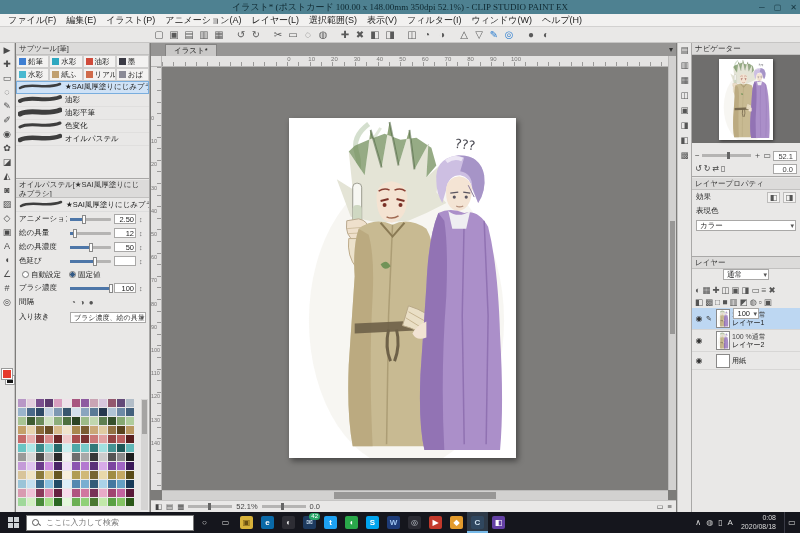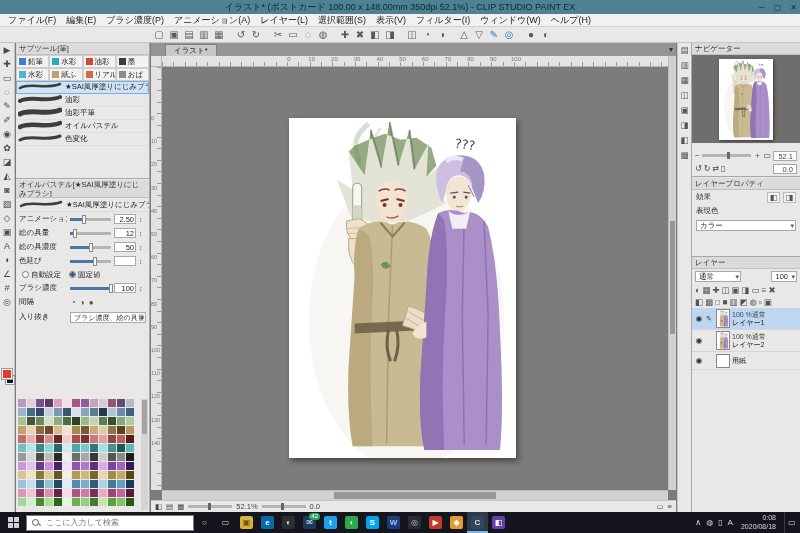--- a/index.html
+++ b/index.html
@@ -3,21 +3,21 @@
 <meta charset="utf-8">
 <style>
   html,body{margin:0;padding:0;background:#555;}
   .app{position:relative;width:800px;height:533px;overflow:hidden;background:#7d7c7a;
        font-family:"Liberation Sans","DejaVu Sans",sans-serif;color:#222;
        -webkit-font-smoothing:antialiased;}
   .app *{box-sizing:border-box;}
 
   
   .titlebar{position:absolute;left:0;top:0;right:0;height:14px;background:#4e8191;
-            display:flex;align-items:center;justify-content:center;font-size:9px;color:#0e2830;}
+            display:flex;align-items:center;justify-content:center;font-size:9px;color:#0e2830;font-family:Liberation Serif, serif;}
   .winbtns{position:absolute;right:3px;top:0;height:14px;display:flex;gap:9px;align-items:center;
            font-size:8px;color:#13333d;}
   .menubar{position:absolute;top:14px;left:0;right:0;height:13px;background:#f2f1f0;
            border-bottom:1px solid #d2d1d0;display:flex;align-items:center;font-size:9px;
            color:#1c1c1c;padding-left:3px;}
   .menubar span{padding:0 5px;white-space:nowrap;}
   .cmdbar{position:absolute;top:27px;left:0;right:0;height:16px;background:#e9e8e7;
           border-bottom:1px solid #c6c5c4;display:flex;align-items:center;padding-left:152px;
           gap:1px;font-size:10px;color:#5a5a5a;}
   .cmdbar .ic{width:14px;text-align:center;line-height:13px;}
@@ -118,21 +118,21 @@
   .navrow{display:flex;align-items:center;gap:2px;height:13px;padding:0 3px;font-size:8px;color:#444;}
   .navrow .val{width:24px;height:10px;background:#fff;border:1px solid #a9a8a7;font-size:7.5px;
                text-align:right;line-height:9px;padding-right:3px;}
   .navrow .nsl{position:relative;flex:1;height:3px;background:#b5b4b3;}
   .navrow .nsl i{position:absolute;top:-2px;left:50%;width:3px;height:7px;background:#666;}
   .lprop{position:absolute;top:135px;left:0;right:0;height:79px;border-bottom:1px solid #a9a8a7;}
   .lprow{display:flex;align-items:center;gap:3px;height:14px;padding:0 4px;font-size:7.5px;color:#222;}
   .icbtn{width:13px;height:11px;background:#f3f2f1;border:1px solid #bdbcbb;font-size:8px;
          line-height:10px;text-align:center;color:#555;}
   .layers{position:absolute;top:214px;left:0;right:0;bottom:0;}
-  .blendrow{display:flex;align-items:center;gap:14px;height:15px;padding:0 3px;font-size:7.5px;}
+  .blendrow{display:flex;align-items:center;gap:14px;height:15px;padding:0 3px;font-size:7.5px;flex-direction:column;}
   .combo{width:46px;height:11px;background:#fff;border:1px solid #a9a8a7;font-size:7.5px;
          line-height:10px;padding:0 9px 0 3px;position:relative;white-space:nowrap;}
   .combo::after{content:"▾";position:absolute;right:1px;top:0;font-size:7px;color:#555;}
   .opv{width:26px;height:11px;background:#fff;border:1px solid #a9a8a7;font-size:7.5px;
        line-height:10px;text-align:right;padding-right:8px;position:relative;}
   .opv::after{content:"▾";position:absolute;right:1px;top:0;font-size:7px;color:#555;}
   .licons{display:flex;align-items:center;gap:2px;height:12px;padding:0 3px;font-size:8.5px;color:#555;}
   .lrow{display:flex;align-items:center;gap:2px;height:22px;padding:0 2px;border-bottom:1px solid #d7d6d5;font-size:7px;}
   .lrow.sel{background:#bdd7f2;}
   .lrow .eye{width:10px;text-align:center;font-size:8px;color:#333;}
@@ -238,21 +238,21 @@
     <span class="winbtns">
       <span>─</span>
       <span>▢</span>
       <span>✕</span>
     </span>
   </div>
 
   <div class="menubar">
       <span>ファイル(F)</span>
       <span>編集(E)</span>
-      <span>ブラシ濃度(P)</span>
+      <span>イラスト(P)</span>
       <span>アニメーション(A)</span>
       <span>レイヤー(L)</span>
       <span>選択範囲(S)</span>
       <span>表示(V)</span>
       <span>フィルター(I)</span>
       <span>ウィンドウ(W)</span>
       <span>ヘルプ(H)</span>
     </div>
 
   <div class="cmdbar">
@@ -366,29 +366,29 @@
             <span>油彩</span>
           </div>
           <div class="brow">
             <span><svg width="44" height="10" viewBox="0 0 44 10">
                 <path d="M2,7 C12,1 28,9 42,3" fill="none" stroke="#2b2b2b" stroke-width="5" stroke-linecap="round" opacity="0.9"></path>
               </svg></span>
             <span>油彩平筆</span>
           </div>
           <div class="brow">
             <span><svg width="44" height="10" viewBox="0 0 44 10">
+                <path d="M2,7 C12,1 28,9 42,3" fill="none" stroke="#2b2b2b" stroke-width="3" stroke-linecap="round" opacity="0.9"></path>
+              </svg></span>
+            <span>色変化</span>
+          </div>
+          <div class="brow">
+            <span><svg width="44" height="10" viewBox="0 0 44 10">
                 <path d="M2,7 C12,1 28,9 42,3" fill="none" stroke="#2b2b2b" stroke-width="4.5" stroke-linecap="round" opacity="0.9"></path>
               </svg></span>
             <span>オイルパステル</span>
-          </div>
-          <div class="brow">
-            <span><svg width="44" height="10" viewBox="0 0 44 10">
-                <path d="M2,7 C12,1 28,9 42,3" fill="none" stroke="#2b2b2b" stroke-width="3" stroke-linecap="round" opacity="0.9"></path>
-              </svg></span>
-            <span>色変化</span>
           </div>
         </div>
     </div>
 
     <div class="toolprop">
       <div class="tphead">オイルパステル[★SAI風厚塗りにじみブラシ]</div>
       <div class="tpname">
         <span><svg width="44" height="10" viewBox="0 0 44 10">
               <path d="M2,7 C12,1 28,9 42,3" fill="none" stroke="#2b2b2b" stroke-width="2.5" stroke-linecap="round" opacity="0.9"></path>
             </svg></span>

